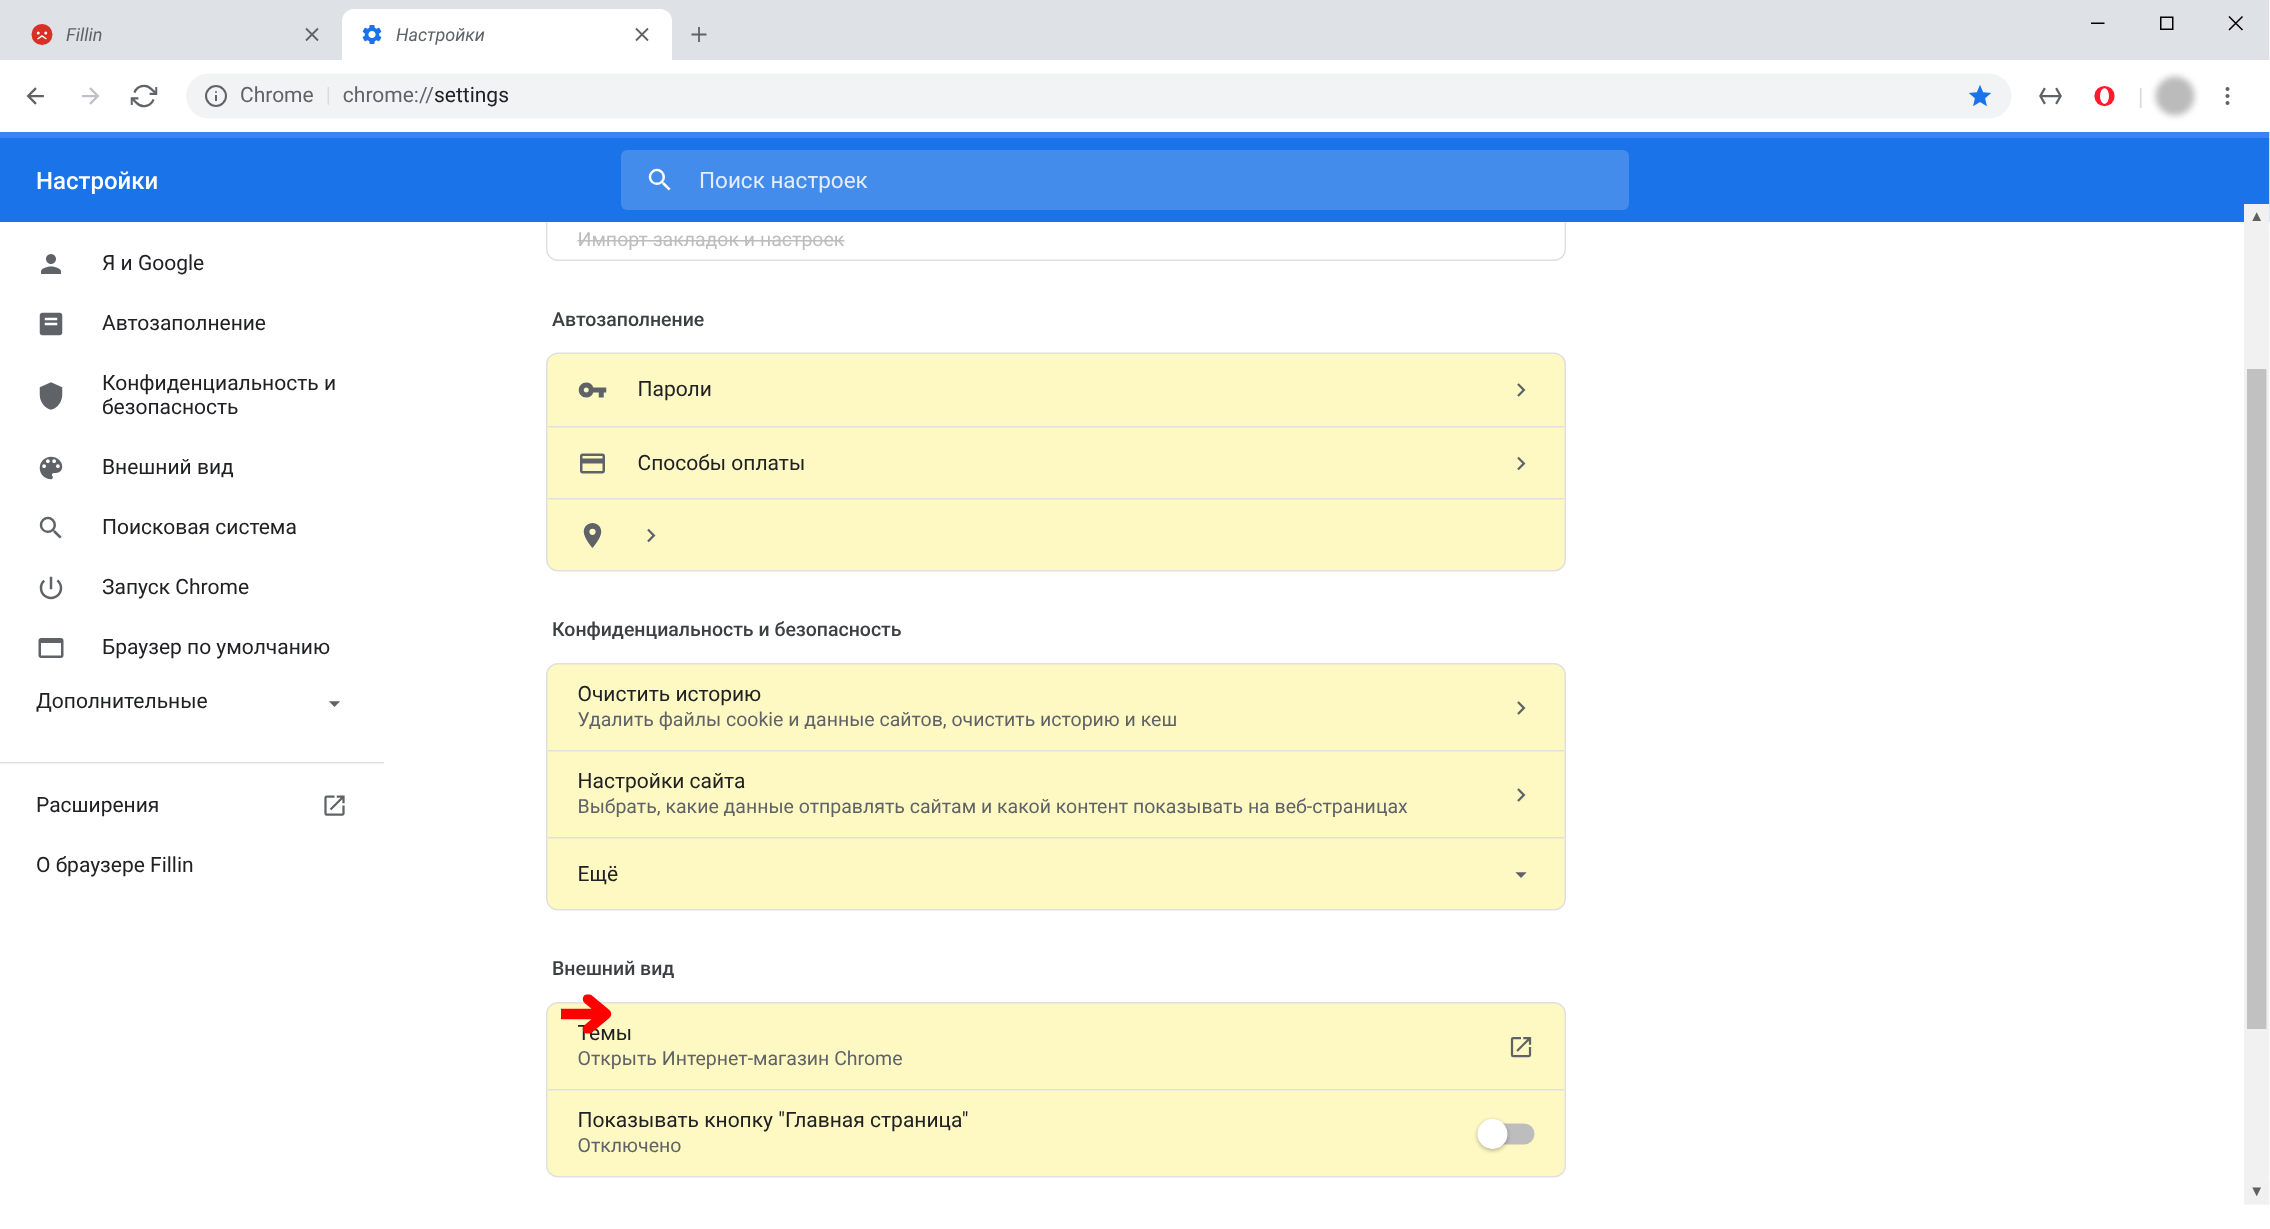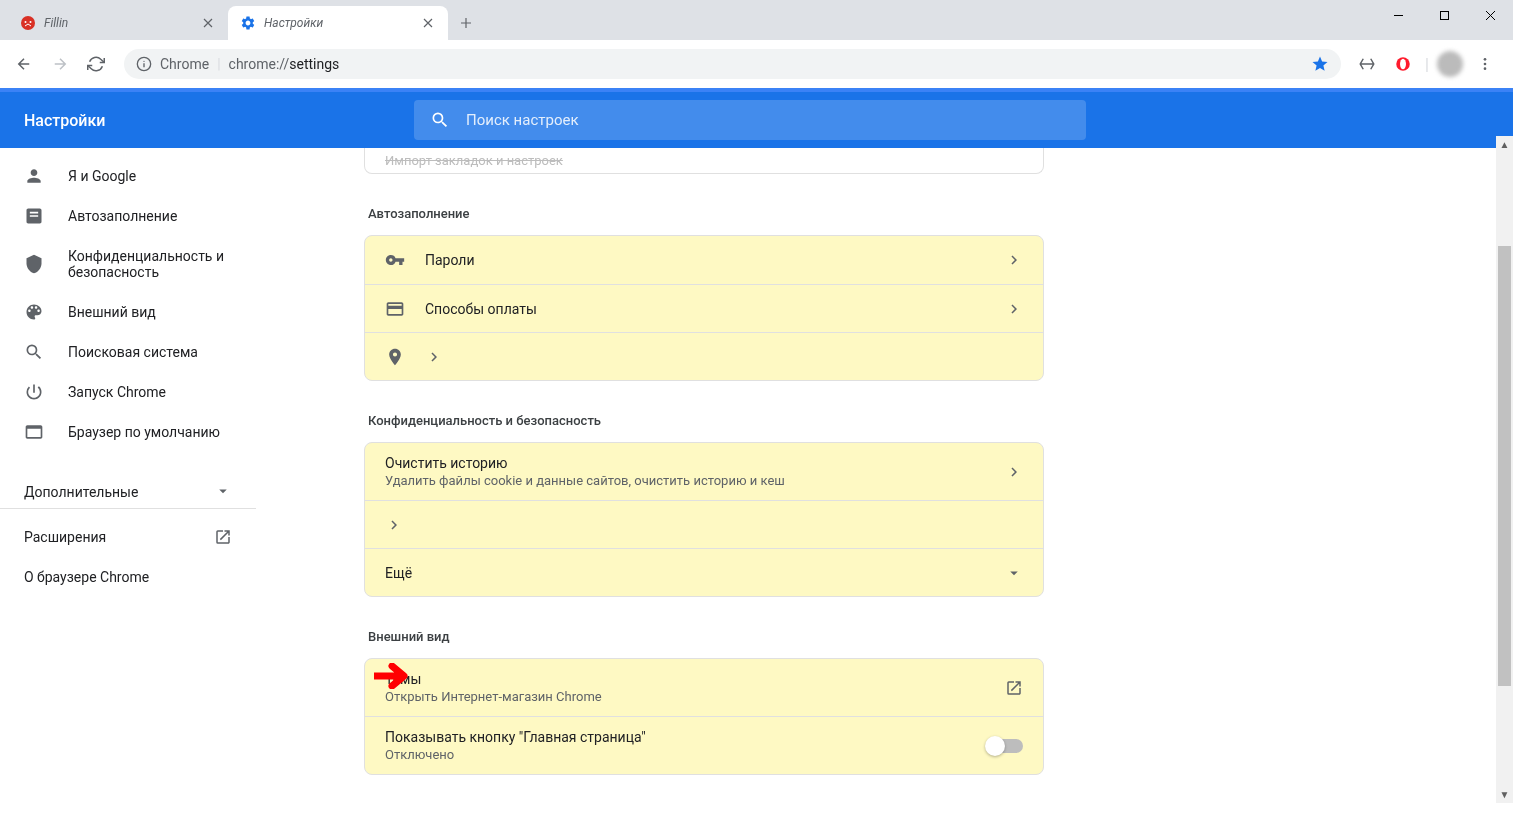--- a/index.html
+++ b/index.html
@@ -35,21 +35,21 @@
 .search-box { height: 40px; background: rgba(255,255,255,0.18); border-radius: 4px; display: flex; align-items: center; padding: 0 16px; gap: 16px; }
 .search-box input { background: transparent; border: none; outline: none; color: #fff; font-size: 15px; flex: 1; }
 .search-box input::placeholder { color: rgba(255,255,255,0.85); }
 
 
 .settings-body { display: flex; height: calc(100% - 136px); }
 .sidebar { width: 256px; padding: 8px 0; overflow-y: auto; }
 .side-item { display: flex; align-items: center; height: 40px; padding: 0 24px; gap: 24px; font-size: 14px; color: #202124; cursor: pointer; }
 .side-item .icon { width: 20px; height: 20px; color: #5f6368; display: flex; align-items: center; justify-content: center; }
 .side-item.multi { height: 56px; }
-.side-advanced { display: flex; align-items: flex-end; justify-content: space-between; height: 40px; padding: 0 24px; font-size: 14px; color: #202124; cursor: pointer; margin-top: 8px; }
+.side-advanced { display: flex; align-items: flex-start; justify-content: space-between; height: 40px; padding: 0 24px; font-size: 14px; color: #202124; cursor: pointer; margin-top: 8px; }
 .side-sep { height: 1px; background: #e0e0e0; margin: 8px 0; }
 .side-link { display: flex; align-items: center; justify-content: space-between; height: 40px; padding: 0 24px; font-size: 14px; color: #202124; cursor: pointer; }
 
 
 .main { flex: 1; overflow-y: auto; position: relative; background: #fff; }
 .main-inner { width: 680px; margin-left: 108px; padding-bottom: 40px; }
 .cardtop { border: 1px solid #e0e0e0; border-top: none; border-radius: 0 0 8px 8px; height: 26px; display: flex; align-items: center; padding: 0 20px; font-size: 13px; color: #bdbdbd; margin-bottom: 0; }
 .section-title { font-size: 13px; color: #3c4043; font-weight: 500; margin: 32px 0 14px 4px; }
 .card { border: 1px solid #e0e0e0; border-radius: 8px; overflow: hidden; background: #fef9c3; }
 .row { display: flex; align-items: center; min-height: 48px; padding: 12px 20px; cursor: pointer; gap: 20px; position: relative; }
@@ -275,21 +275,21 @@
     <div class="side-sep"></div>
     <div class="side-link">
       <span>Расширения</span>
       <span>
           <svg width="18" height="18" viewBox="0 0 24 24" fill="#5f6368">
             <path d="M19 19H5V5h7V3H5a2 2 0 00-2 2v14a2 2 0 002 2h14c1.1 0 2-.9 2-2v-7h-2v7zM14 3v2h3.59l-9.83 9.83 1.41 1.41L19 6.41V10h2V3h-7z"></path>
           </svg>
         </span>
     </div>
     <div class="side-link">
-      <span>О браузере Chrome</span>
+      <span>О браузере Fillin</span>
     </div>
   </div>
 
   <div class="main">
     <div class="red-arrow">
       <svg width="40" height="26" viewBox="0 0 40 26">
           <path d="M0 13 L26 13 M18 3 L30 13 L18 23" stroke="#ff0000" stroke-width="7" fill="none" stroke-linecap="round" stroke-linejoin="round"></path>
         </svg>
     </div>
     <div class="main-inner">
@@ -350,20 +350,24 @@
             <div class="pri">Очистить историю</div>
             <div class="sec">Удалить файлы cookie и данные сайтов, очистить историю и кеш</div>
           </div>
           <span class="chev">
               <svg width="18" height="18" viewBox="0 0 24 24" fill="#5f6368">
                 <path d="M10 6L8.59 7.41 13.17 12l-4.58 4.59L10 18l6-6z"></path>
               </svg>
             </span>
         </div>
         <div class="row">
+          <div class="txt">
+            <div class="pri">Настройки сайта</div>
+            <div class="sec">Выбрать, какие данные отправлять сайтам и какой контент показывать на веб-страницах</div>
+          </div>
           <span class="chev">
               <svg width="18" height="18" viewBox="0 0 24 24" fill="#5f6368">
                 <path d="M10 6L8.59 7.41 13.17 12l-4.58 4.59L10 18l6-6z"></path>
               </svg>
             </span>
         </div>
         <div class="row">
           <div class="txt">
               <div class="pri">Ещё</div>
             </div>

